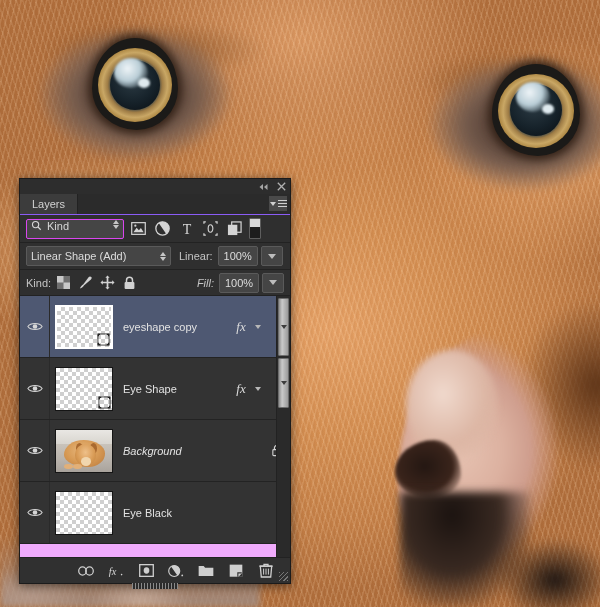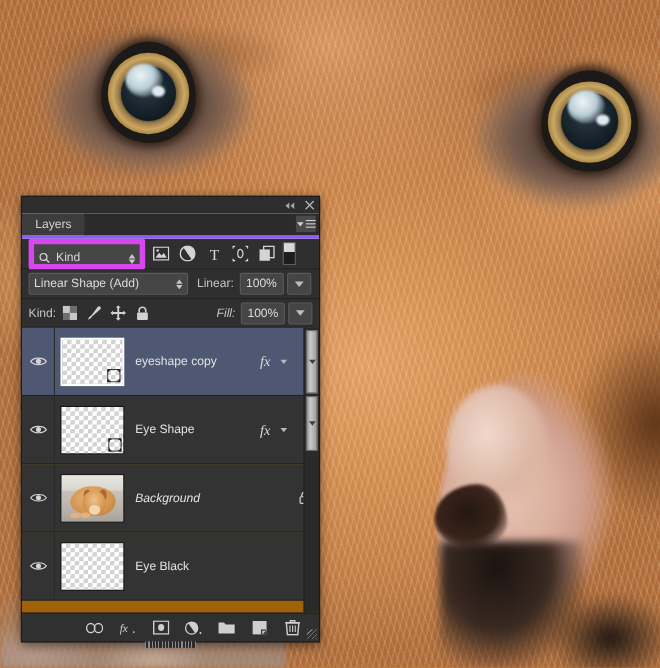--- a/index.html
+++ b/index.html
@@ -104,38 +104,38 @@
   #panel{position:absolute;left:19px;top:178px;width:270px;height:404px;
     background:#2b2b2b;border:1px solid #1b1b1b;
     box-shadow:0 2px 10px rgba(0,0,0,.55);
     display:flex;flex-direction:column;color:#c8c8c8;font-size:11px;}
 
   .titlebar{height:15px;background:#2d2d2d;display:flex;align-items:center;
     justify-content:flex-end;padding-right:4px;gap:8px;flex:0 0 auto;}
   .tb-btn{color:#a5a5a5;font-size:9px;line-height:1;cursor:pointer;}
   .tb-btn svg{display:block;}
 
-  .tabrow{height:20px;background:#fef9c3;display:flex;align-items:flex-end;
-    position:relative;flex:0 0 auto;border-bottom:3px solid #8b5cf6;}
+  .tabrow{height:20px;background:#eab308;display:flex;align-items:flex-end;
+    position:relative;flex:0 0 auto;border-bottom:1px solid #8b5cf6;}
   .tab{height:20px;padding:0 12px;background:#3c3c3c;color:#d2d2d2;
     display:flex;align-items:center;font-size:11px;border-right:1px solid #222;}
   .tabfill{flex:1;height:20px;background:#2b2b2b;}
   .panelmenu{position:absolute;right:3px;top:2px;width:18px;height:15px;
     background:#4a4a4a;display:flex;align-items:center;justify-content:center;gap:1px;}
   .pm-lines{display:flex;flex-direction:column;gap:1.5px;}
   .pm-lines i{display:block;width:9px;height:1.5px;background:#d0d0d0;}
   .pm-tri{width:0;height:0;border-left:3px solid transparent;border-right:3px solid transparent;
     border-top:4px solid #d0d0d0;margin-right:1px;}
 
   .row{display:flex;align-items:center;padding:0 6px;flex:0 0 auto;}
   .rowsep{border-bottom:1px solid #222;}
 
   .filterrow{height:27px;gap:5px;background:#2f2f2f;}
-  .kindsel{width:88px;height:18px;background:#454545;border:5px solid #d946ef;border-radius:2px;
-    display:flex;align-items:flex-end;gap:5px;padding:0 4px;color:#d6d6d6;font-size:11px;}
+  .kindsel{width:88px;height:18px;background:#454545;border:1px solid #d946ef;border-radius:2px;
+    display:flex;align-items:flex-start;gap:5px;padding:0 4px;color:#d6d6d6;font-size:11px;}
   .spin{margin-left:auto;display:flex;flex-direction:column;gap:1px;align-items:center;}
   .spin .up{width:0;height:0;border-left:3px solid transparent;border-right:3px solid transparent;border-bottom:4px solid #c6c6c6;}
   .spin .dn{width:0;height:0;border-left:3px solid transparent;border-right:3px solid transparent;border-top:4px solid #c6c6c6;}
   .ficon{width:19px;height:19px;display:flex;align-items:center;justify-content:center;color:#d4d4d4;}
   .toggle-sw{width:10px;height:19px;border-radius:1px;
     background:linear-gradient(180deg,#d8d8d8 0%,#d8d8d8 42%,#1d1d1d 42%,#1d1d1d 100%);
     border:1px solid #5e5e5e;}
 
   .blendrow{height:26px;gap:0;background:#2f2f2f;}
   .blendsel{width:135px;height:18px;background:#454545;border:1px solid #5a5a5a;border-radius:2px;
@@ -144,21 +144,21 @@
   .numbox{width:38px;height:18px;background:#454545;border:1px solid #5a5a5a;border-radius:2px;
     display:flex;align-items:center;justify-content:center;color:#dcdcdc;font-size:11px;margin-left:5px;}
   .arrowbtn{width:20px;height:18px;background:#454545;border:1px solid #5a5a5a;border-radius:2px;
     display:flex;align-items:center;justify-content:center;margin-left:3px;}
   .arrowbtn .dn{width:0;height:0;border-left:4px solid transparent;border-right:4px solid transparent;border-top:5px solid #bdbdbd;}
 
   .lockrow{height:25px;background:#2f2f2f;gap:0;}
   .lockicon{width:20px;height:18px;display:flex;align-items:center;justify-content:center;color:#cfcfcf;margin-left:2px;}
 
   
-  .layerlist{flex:1 1 auto;position:relative;background:#a16207;overflow:hidden;}
+  .layerlist{flex:1 1 auto;position:relative;background:#f0abfc;overflow:hidden;}
   .lrow{height:62px;display:flex;align-items:center;position:relative;
     border-bottom:1px solid #232323;background:#333333;box-sizing:border-box;}
   .lrow.selected{background:#4e5872;}
   .eyecell{width:30px;height:100%;display:flex;align-items:center;justify-content:center;
     border-right:1px solid #2a2a2a;box-sizing:border-box;}
   .thumbwrap{width:58px;height:44px;margin-left:5px;position:relative;box-sizing:border-box;}
   .thumbwrap.active{border:2px solid #ffffff;}
   .thumbwrap.inactive{border:1px solid #151515;}
   .checker{position:absolute;inset:0;
     background-image:

